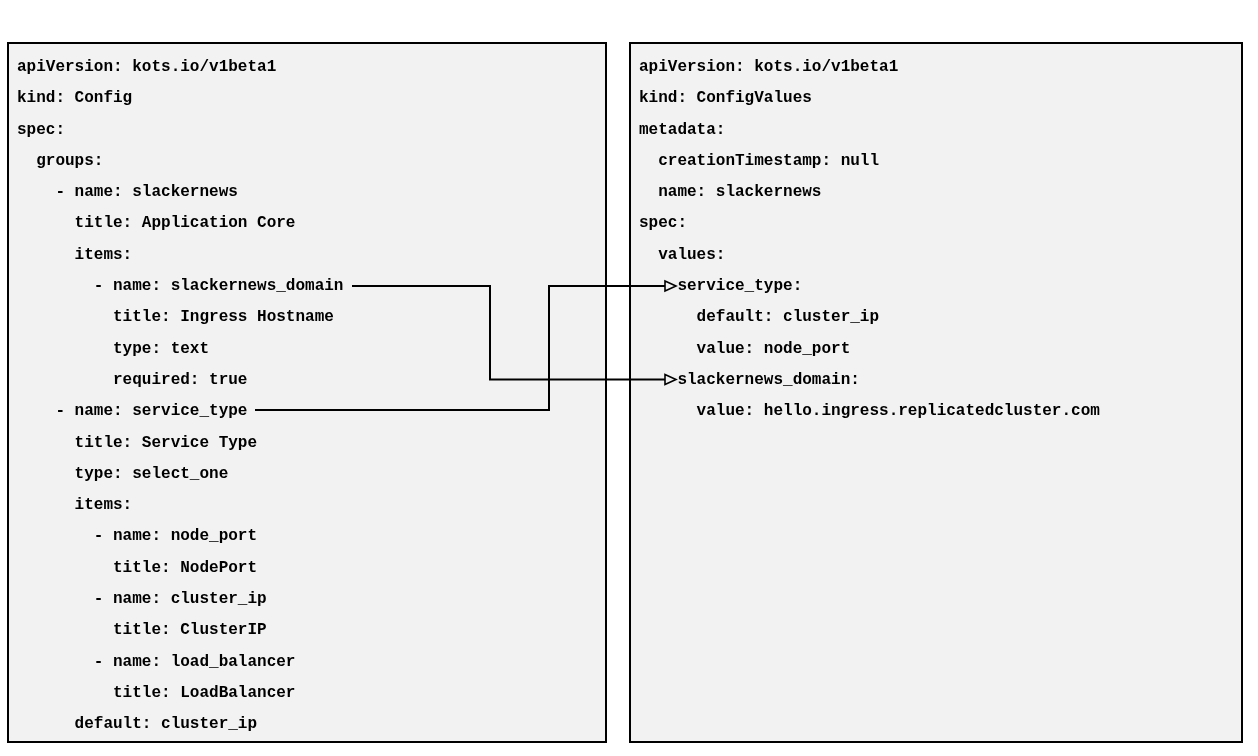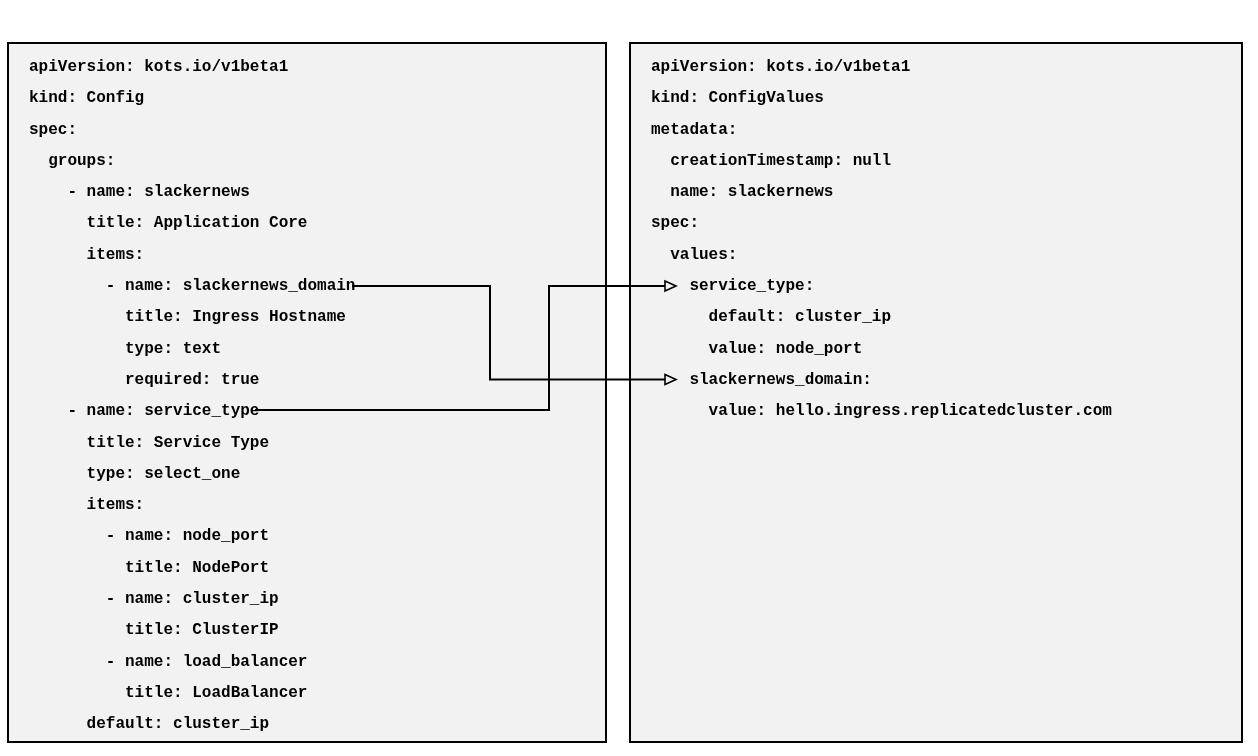--- a/index.html
+++ b/index.html
@@ -39,21 +39,21 @@
     position: absolute;
     top: 42px;
     height: 701px;
     background: var(--panel-bg);
     border: 2px solid var(--border);
   }
   .panel-config { left: 7px; width: 600px; }
   .panel-configvalues { left: 629px; width: 614px; }
   .code {
     margin: 0;
-    padding: 8px 0 0 20px;
+    padding: 8px 0 0 8px;
     font: bold 16px/31.3px "Liberation Mono", "DejaVu Sans Mono", monospace;
     color: var(--text);
     white-space: pre;
     letter-spacing: 0;
   }
   .connectors {
     position: absolute;
     left: 0;
     top: 0;
     width: 1258px;

